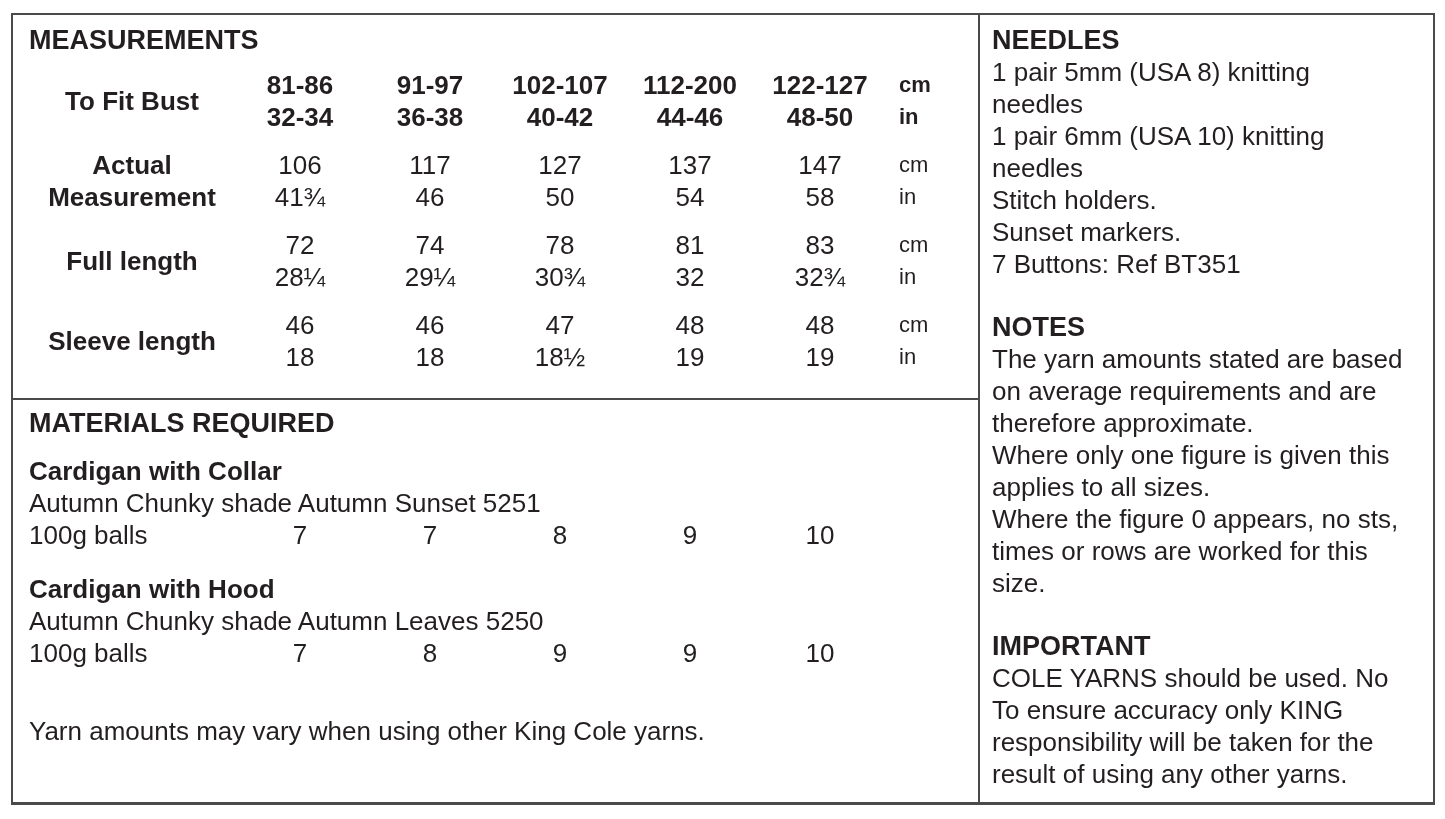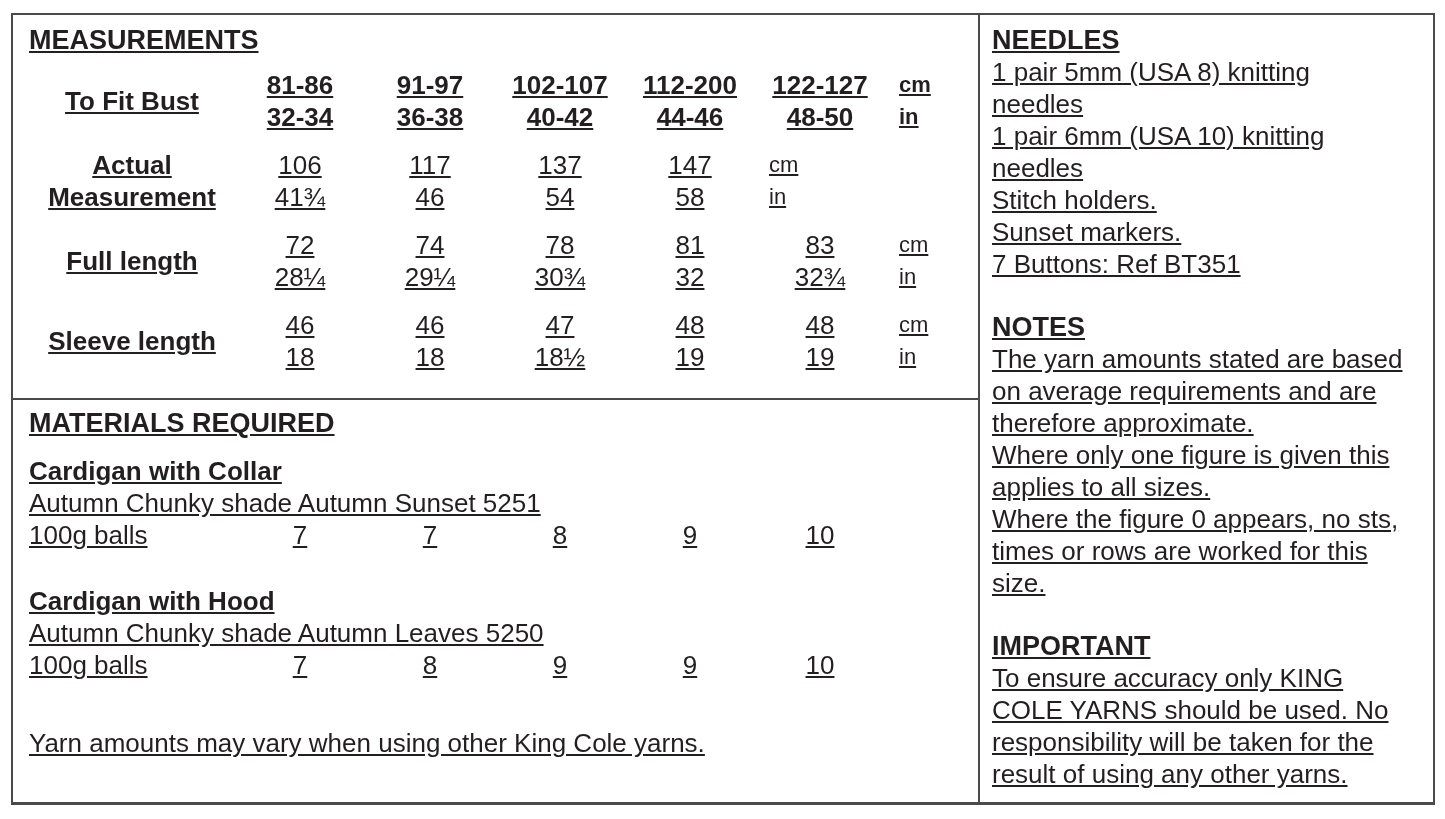--- a/index.html
+++ b/index.html
@@ -12,21 +12,20 @@
   }
   .frame {
     position: absolute;
     left: 11px; top: 13px;
     width: 1424px; height: 792px;
     border: 2px solid #4a4a4a;
     border-bottom-width: 3px;
     box-sizing: border-box;
     display: flex;
     background: #ffffff;
-    text-decoration: underline;
   }
   
   .pane-left {
     width: 967px;
     box-sizing: border-box;
     border-right: 2px solid #4a4a4a;
     display: flex;
     flex-direction: column;
   }
   .sec-measurements {
@@ -70,21 +69,21 @@
   .munit {
     width: 70px;
     text-align: left;
     padding-left: 14px;
     font-size: 22px;
     line-height: 32px;
   }
   .mrow.mhead .mcell, .mrow.mhead .munit { font-weight: 700; }
   
   .product { margin-top: 16px; font-size: 26px; line-height: 32px; }
-  .product.second { margin-top: 34px; }
+  .product.second { margin-top: 22px; }
   .product .pname { font-weight: 700; }
   .brow { display: flex; }
   .blabel { width: 206px; }
   .bcell { width: 130px; text-align: center; }
   .mat-note { margin-top: 46px; font-size: 26px; line-height: 32px; }
   
   .pane-right {
     flex: 1;
     padding: 9px 6px 0 12px;
     box-sizing: border-box;
@@ -148,20 +147,24 @@
           </div>
           <div class="mcell">
             <div>106</div>
             <div>41¾</div>
           </div>
           <div class="mcell">
             <div>117</div>
             <div>46</div>
           </div>
           <div class="mcell">
+            <div>127</div>
+            <div>50</div>
+          </div>
+          <div class="mcell">
             <div>137</div>
             <div>54</div>
           </div>
           <div class="mcell">
             <div>147</div>
             <div>58</div>
           </div>
           <div class="munit">
             <div>cm</div>
             <div>in</div>
@@ -287,21 +290,21 @@
       <div class="rline">therefore approximate.</div>
       <div class="rline">Where only one figure is given this</div>
       <div class="rline">applies to all sizes.</div>
       <div class="rline">Where the figure 0 appears, no sts,</div>
       <div class="rline">times or rows are worked for this</div>
       <div class="rline">size.</div>
     </section>
 
     <section class="rsection">
       <h2 class="heading">IMPORTANT</h2>
+      <div class="rline">COLE YARNS should be used. No</div>
       <div class="rline">To ensure accuracy only KING</div>
-      <div class="rline">COLE YARNS should be used. No</div>
       <div class="rline">responsibility will be taken for the</div>
       <div class="rline">result of using any other yarns.</div>
     </section>
 
   </div>
 
 </div>
 
 </body></html>

